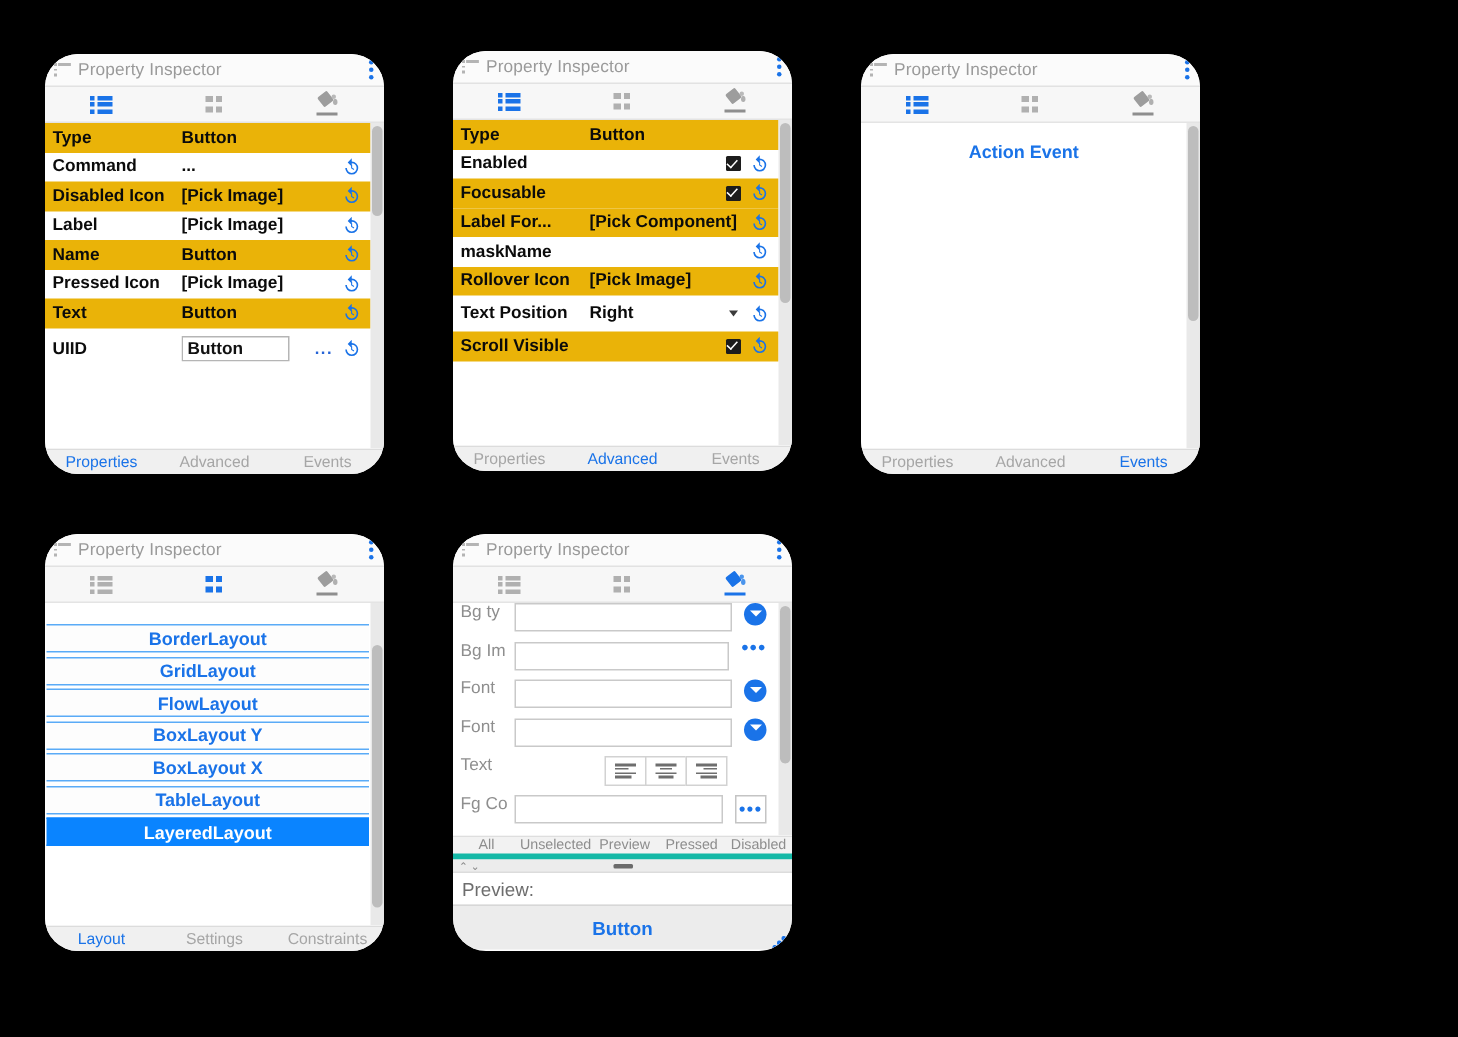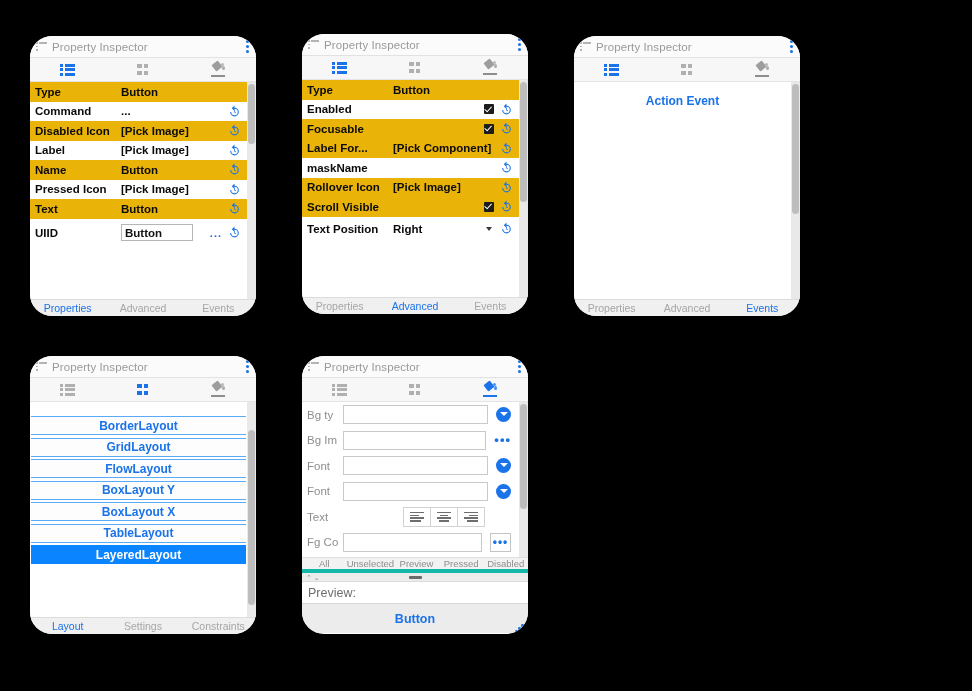--- a/index.html
+++ b/index.html
@@ -173,21 +173,21 @@
     height: 19px;
     background: #fdfdfd;
     border-top: 1px solid #5aabf7;
     border-bottom: 1px solid #5aabf7;
     display:flex; align-items:center; justify-content:center;
     color:#1a73e8; font-size:12px; font-weight:bold;
   }
   .layoutbtn.sel { background:#0a84ff; color:#ffffff; border-color:#0a84ff; }
 
   
-  .srow { display:flex; align-items:center; height: 25.5px; padding-left:5px; }
+  .srow { display:flex; height: 25.5px; padding-left:5px; }
   .srow .sk {
     width: 36px; flex:0 0 auto; font-size: 11.5px; color:#8e8e8e;
     white-space:nowrap; overflow:hidden;
   }
   .sfield {
     flex:1 1 auto; height:19px; border:1px solid #c9c9c9; background:#fff; margin-right:8px;
   }
   .sbtn-round {
     width: 15px; height: 15px; border-radius:50%; background:#1a73e8;
     flex:0 0 auto; margin-right:8px; position:relative;
@@ -536,39 +536,39 @@
             <span class="ic-revert">
               <svg width="13" height="13" viewBox="0 0 24 24">
                   <path fill="#1a73e8" d="M12 5V1L7 6l5 5V7a6 6 0 1 1-6 6H4a8 8 0 1 0 8-8z"></path>
                   <path fill="#1a73e8" d="M11.2 9h1.3v3.6l2.6 1.6-.7 1.1-3.2-2z"></path>
                 </svg>
             </span>
           </div>
         </div>
 
 
+        <div class="prow" style="height:24px;font-weight:bold">
+          <div class="k">Text Position</div>
+          <div class="v">Right</div>
+          <div class="ctrl">
+            <span class="caret-dd"></span>
+            <span class="ic-revert">
+              <svg width="13" height="13" viewBox="0 0 24 24">
+                  <path fill="#1a73e8" d="M12 5V1L7 6l5 5V7a6 6 0 1 1-6 6H4a8 8 0 1 0 8-8z"></path>
+                  <path fill="#1a73e8" d="M11.2 9h1.3v3.6l2.6 1.6-.7 1.1-3.2-2z"></path>
+                </svg>
+            </span>
+          </div>
+        </div>
+
         <div class="prow alt">
           <div class="k" style="width:120px">Scroll Visible</div>
           <div class="v"></div>
           <div class="ctrl">
             <span class="cbox on"></span>
-            <span class="ic-revert">
-              <svg width="13" height="13" viewBox="0 0 24 24">
-                  <path fill="#1a73e8" d="M12 5V1L7 6l5 5V7a6 6 0 1 1-6 6H4a8 8 0 1 0 8-8z"></path>
-                  <path fill="#1a73e8" d="M11.2 9h1.3v3.6l2.6 1.6-.7 1.1-3.2-2z"></path>
-                </svg>
-            </span>
-          </div>
-        </div>
-
-        <div class="prow" style="height:24px;font-weight:bold">
-          <div class="k">Text Position</div>
-          <div class="v">Right</div>
-          <div class="ctrl">
-            <span class="caret-dd"></span>
             <span class="ic-revert">
               <svg width="13" height="13" viewBox="0 0 24 24">
                   <path fill="#1a73e8" d="M12 5V1L7 6l5 5V7a6 6 0 1 1-6 6H4a8 8 0 1 0 8-8z"></path>
                   <path fill="#1a73e8" d="M11.2 9h1.3v3.6l2.6 1.6-.7 1.1-3.2-2z"></path>
                 </svg>
             </span>
           </div>
         </div>
 
       </div>

